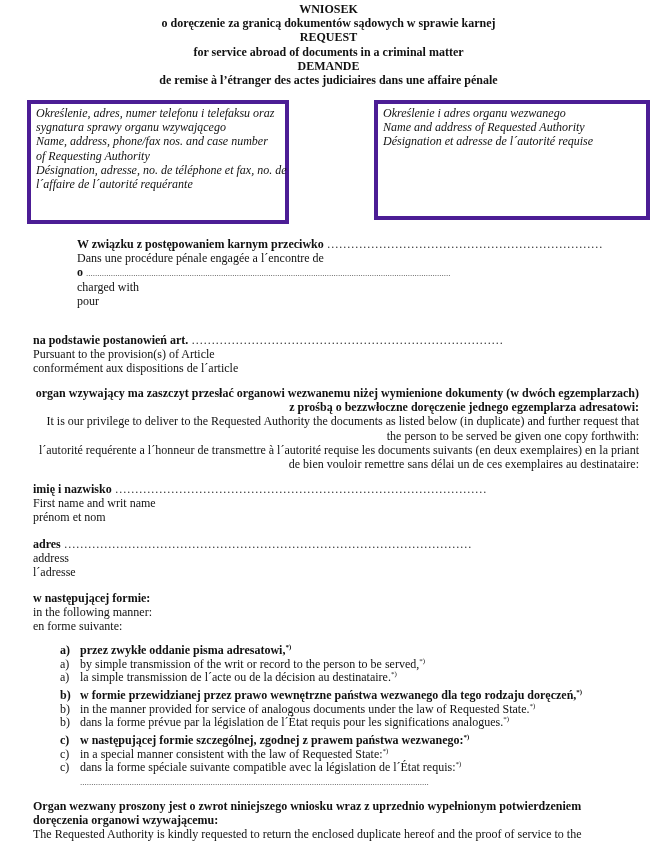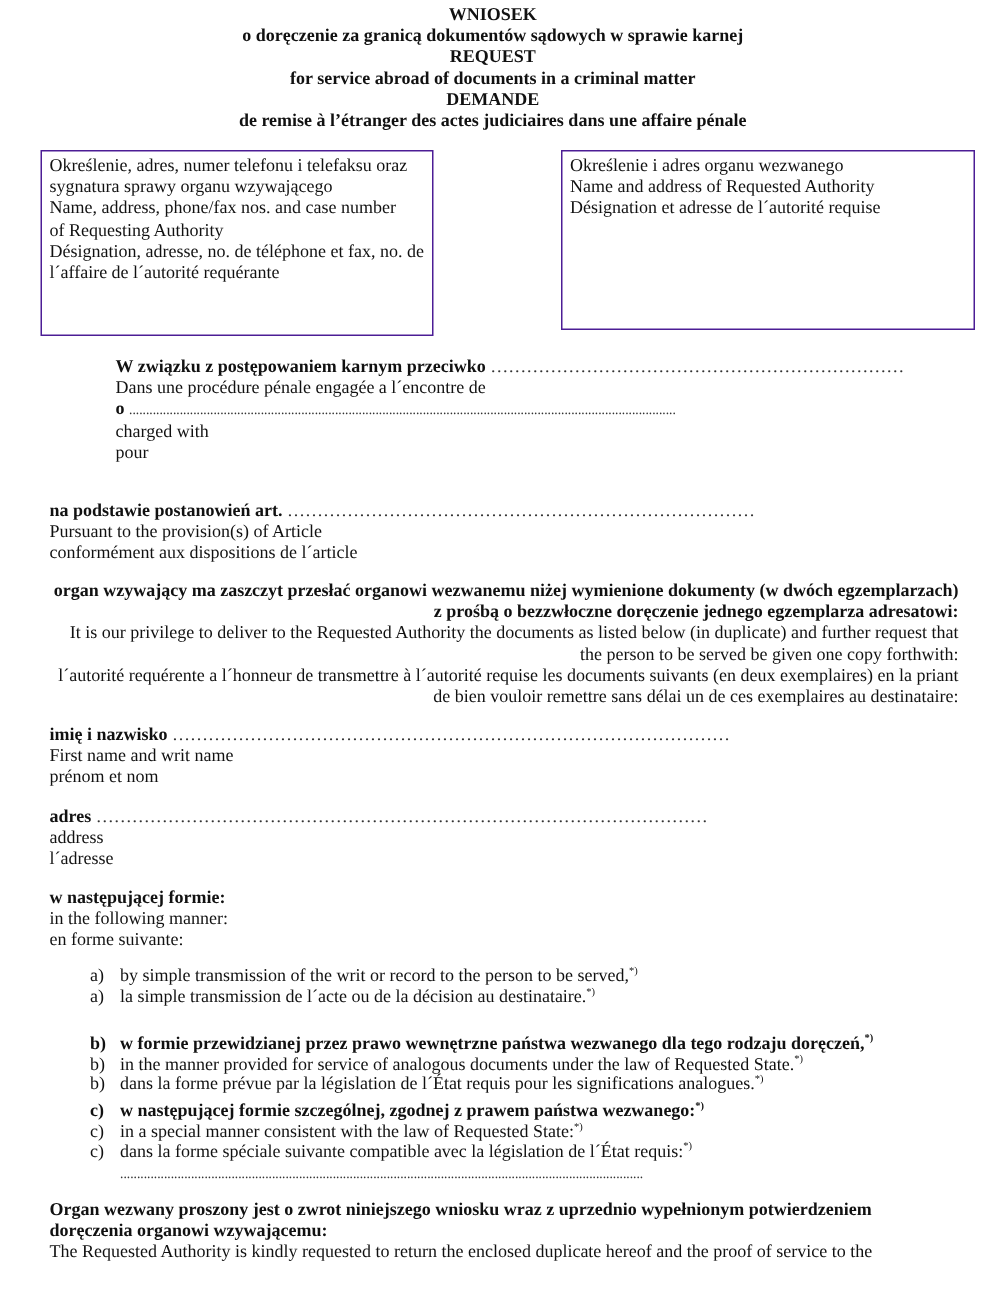--- a/index.html
+++ b/index.html
@@ -5,22 +5,22 @@
   html, body { margin: 0; padding: 0; background: #ffffff; }
   body {
     width: 657px; height: 860px; overflow: hidden; position: relative;
     font-family: "Liberation Serif", "DejaVu Serif", serif;
     color: #111111; font-size: 12px; line-height: 14.2px;
   }
   .title-block { position: absolute; top: 2px; left: 0; width: 657px; text-align: center; }
   .title-block div { height: 14.2px; white-space: nowrap; }
   .b { font-weight: bold; }
   .box {
-    position: absolute; border: 1px solid #4c1d95; box-sizing: border-box;
-    padding: 2px 5px; background: #ffffff;
+    position: absolute; border: 4px solid #4c1d95; box-sizing: border-box;
+    padding: 2px 5px; background: #ffffff; font-style: italic;
   }
   .box div { white-space: nowrap; }
   #box-left { left: 27px; top: 100px; width: 262px; height: 124px; }
   #box-right { left: 363px; top: 100px; width: 276px; height: 120px; margin-left: 11px; }
   .section { position: absolute; left: 33px; width: 610px; }
   .section div.line { white-space: nowrap; height: 14.2px; }
   .dotted { color: #333333; letter-spacing: 0px; }
   .wrap { white-space: normal !important; height: auto !important; text-align: right; }
   .opt { position: absolute; left: 60px; width: 590px; }
   .opt div.line { white-space: nowrap; height: 13.6px; }
@@ -101,20 +101,21 @@
   <div class="line">l´adresse</div>
 </div>
 
 <div class="section" style="top:591px;">
   <div class="line b">w następującej formie:</div>
   <div class="line">in the following manner:</div>
   <div class="line">en forme suivante:</div>
 </div>
 
 <div class="opt" style="top:643px;">
+  <div class="line b"><span class="letter">a)</span><span>przez zwykłe oddanie pisma adresatowi,</span><sup>*)</sup></div>
   <div class="line"><span class="letter">a)</span><span>by simple transmission of the writ or record to the person to be served,</span><sup>*)</sup></div>
   <div class="line"><span class="letter">a)</span><span>la simple transmission de l´acte ou de la décision au destinataire.</span><sup>*)</sup></div>
 </div>
 
 <div class="opt" style="top:688px;">
   <div class="line b"><span class="letter">b)</span><span>w formie przewidzianej przez prawo  wewnętrzne państwa wezwanego dla tego rodzaju doręczeń,</span><sup>*)</sup></div>
   <div class="line"><span class="letter">b)</span><span>in the manner provided for service of analogous documents under the law of Requested State.</span><sup>*)</sup></div>
   <div class="line"><span class="letter">b)</span><span>dans la forme prévue par la législation de l´État requis pour les significations analogues.</span><sup>*)</sup></div>
 </div>
 

